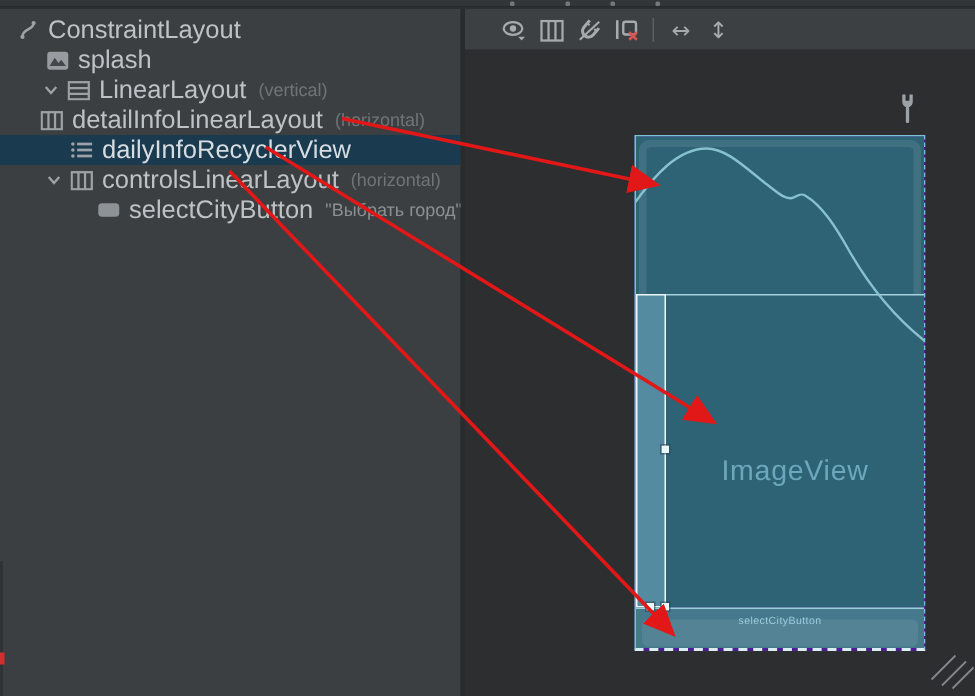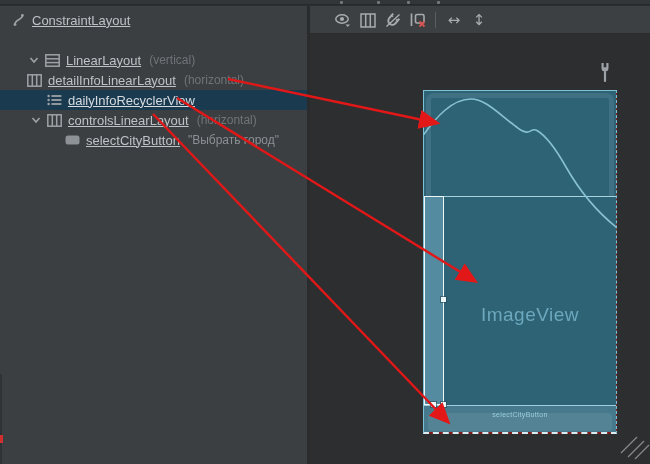--- a/index.html
+++ b/index.html
@@ -8,21 +8,21 @@
   #app { position:absolute; left:0; top:0; width:650px; height:464px; overflow:hidden; background:#2c2e30; }
 
   
   .top-strip { position:absolute; left:0; top:0; width:650px; height:5px; background:#333639; border-bottom:1px solid #272a2c; }
   .strip-dot { position:absolute; top:1px; width:3px; height:3px; background:#73787c; border-radius:1px; }
 
   
   .tree-panel { position:absolute; left:0; top:6px; width:307px; height:458px; background:#3c3f41; }
   .tree-row { position:absolute; left:0; width:307px; height:20px; display:flex; align-items:center; cursor:default; }
   .tree-row.selected { background:#1a3a50; }
-  .tree-label { font-size:13px; color:#bcc2c6; white-space:nowrap; margin-left:6px;text-decoration:underline; }
+  .tree-label { font-size:17px; color:#bcc2c6; white-space:nowrap; margin-left:6px; }
   .tree-row.selected .tree-label { color:#d6dce0; }
   .tree-meta { font-size:12px; color:#6f7478; white-space:nowrap; margin-left:8px; }
   .tree-meta.string { color:#8b9094; }
   .chev { width:12px; height:12px; flex:0 0 12px; display:flex; align-items:center; justify-content:center; margin-right:4px; }
   .ticon { width:16px; height:16px; flex:0 0 16px; display:flex; align-items:center; justify-content:center; }
   .edge-strip { position:absolute; left:0; top:368px; width:2px; height:96px; background:#303335; }
   .red-tick { position:absolute; left:0; top:429px; width:3px; height:8px; background:#d12f2f; }
 
   
   .v-divider { position:absolute; left:307px; top:6px; width:3px; height:458px; background:#292b2d; }
@@ -30,21 +30,21 @@
   
   .design-toolbar { position:absolute; left:310px; top:6px; width:340px; height:28px; background:#3d4042; border-bottom:1px solid #2a2c2d; }
   .tb-btn { position:absolute; top:3px; width:22px; height:22px; display:flex; align-items:center; justify-content:center; border-radius:3px; }
   .tb-sep { position:absolute; top:6px; width:1px; height:16px; background:#5a5e61; }
   .tb-arrow { font-family:"DejaVu Sans",sans-serif; font-size:15px; color:#a7abad; line-height:1; }
 
   
   .design-canvas { position:absolute; left:310px; top:34px; width:340px; height:430px; background:#2c2e30; }
 
   
-  .phone { position:absolute; left:423px; top:90px; width:194px; height:344px; background:#7f1d1d;
+  .phone { position:absolute; left:423px; top:90px; width:194px; height:344px; background:#4c1d95;
            border-top:1px solid #7cc1d5; border-left:1px solid #7cc1d5;
            border-right:1px dashed #7cc1d5; border-bottom:2px dashed #d9edf3; }
   .sec-top { position:absolute; left:0; top:0; width:192px; height:105px; background:#2e6375; overflow:hidden; }
   .sec-top-rim { position:absolute; left:2px; top:2px; width:188px; height:103px; border:5px solid rgba(222,242,247,0.10); border-bottom:none; border-radius:8px 8px 0 0; }
   .sec-mid { position:absolute; left:0; top:105px; width:192px; height:209px; background:#2e6375; border-top:1px solid #a5d2df; }
   .imageview-label { position:absolute; left:20px; top:213px; width:172px; text-align:center; font-size:19px; color:#6ca7bd; letter-spacing:0.5px; }
   .recycler-strip { position:absolute; left:0; top:105px; width:20px; height:209px; background:#548ba0; border:1px solid #eef7f9; }
   .curve-svg { position:absolute; left:0; top:0; width:192px; height:341px; pointer-events:none; }
   .handle { position:absolute; width:5px; height:5px; background:#ecf7fa; outline:1px solid rgba(40,70,85,.6); }
   .sec-bar { position:absolute; left:0; top:314px; width:192px; height:27px; background:#45798b; border-top:1px solid #9fcfdd; }
@@ -76,20 +76,29 @@
       <span class="ticon">
         <svg width="15" height="15" viewBox="0 0 15 15">
             <path d="M11.2 2.6 c0.6 4.2 -7.2 3.4 -7.2 8.6" fill="none" stroke="#9da2a6" stroke-width="1.6"></path>
             <circle cx="11.4" cy="2.4" r="1.4" fill="#9da2a6"></circle>
             <circle cx="4" cy="11.6" r="1.4" fill="#9da2a6"></circle>
           </svg>
       </span>
       <span class="tree-label">ConstraintLayout</span>
     </div>
 
+    <div class="tree-row" style="top:24px; padding-left:30px">
+      <span class="ticon">
+        <svg width="15" height="13" viewBox="0 0 15 13">
+            <rect x="0.5" y="0.5" width="14" height="12" rx="2" fill="#989ca0"></rect>
+            <path d="M2 10 L5.5 4.5 L8 8 L9.8 5.8 L13 10 Z" fill="#44484c"></path>
+          </svg>
+      </span>
+      <span class="tree-label">splash</span>
+    </div>
 
     <div class="tree-row" style="top:44px; padding-left:28px">
       <span class="chev">
         <svg width="10" height="10" viewBox="0 0 10 10">
             <polyline points="1.5,3 5,7 8.5,3" fill="none" stroke="#9da2a6" stroke-width="1.6"></polyline>
           </svg>
       </span>
       <span class="ticon">
         <svg width="15" height="13" viewBox="0 0 15 13">
             <rect x="0.8" y="0.8" width="13.4" height="11.4" fill="none" stroke="#9da2a6" stroke-width="1.5"></rect>

